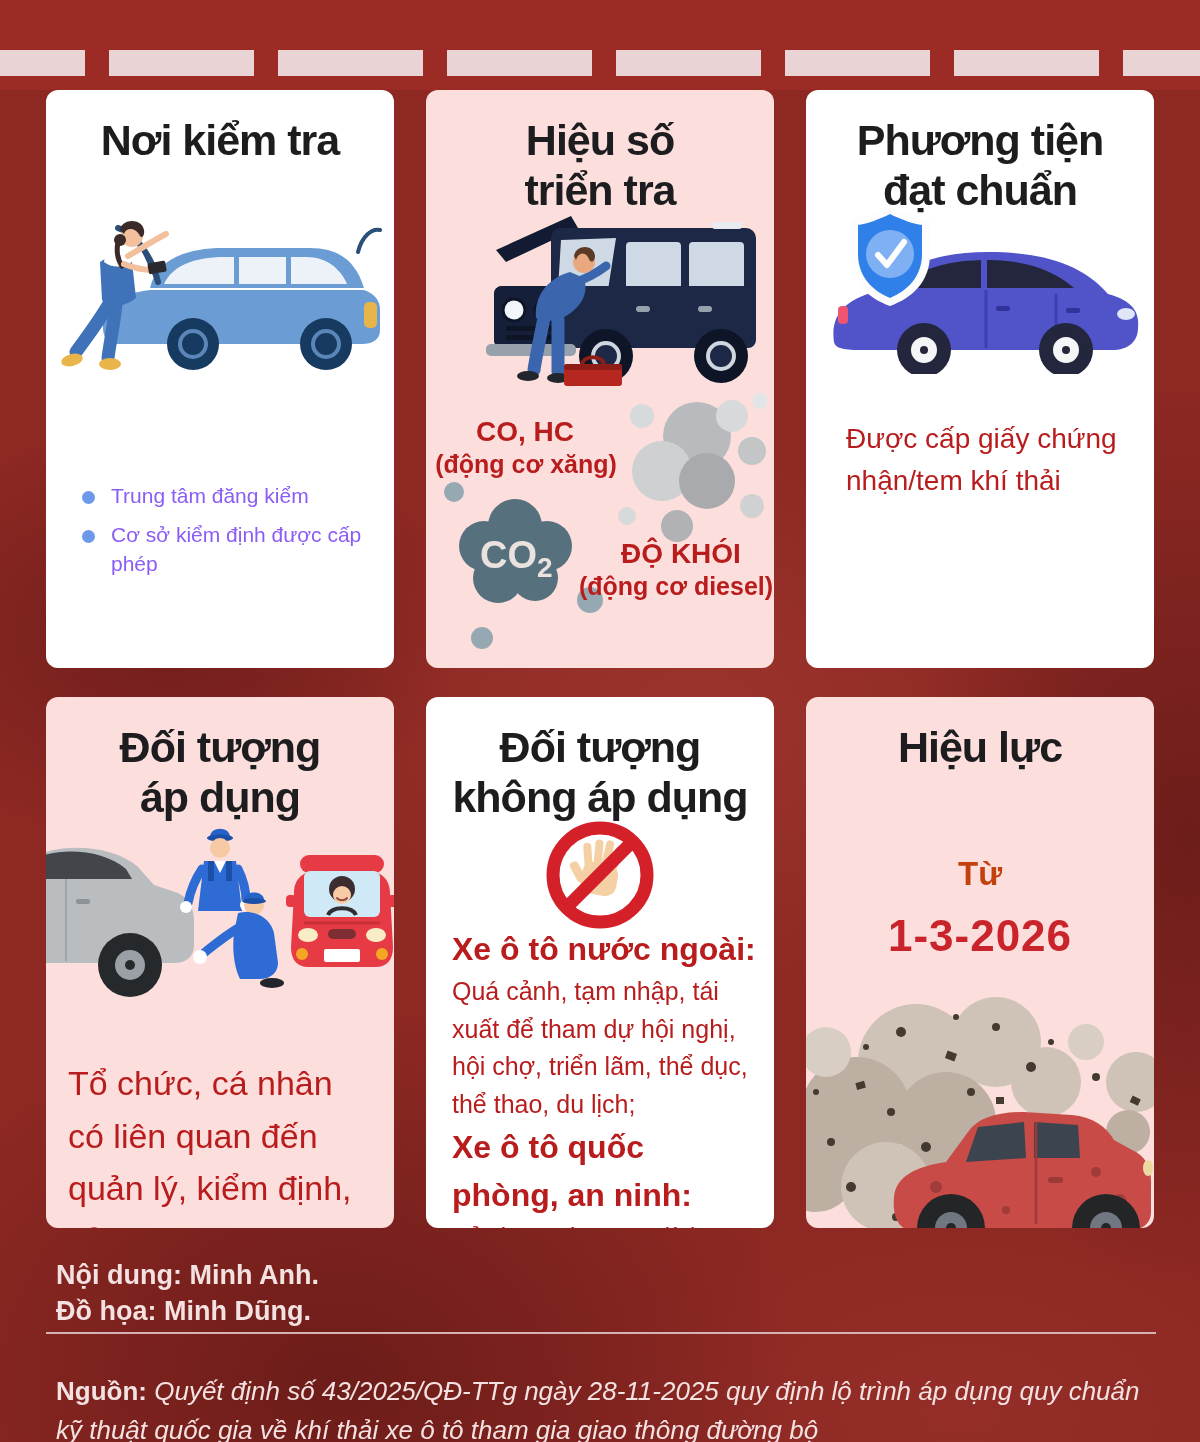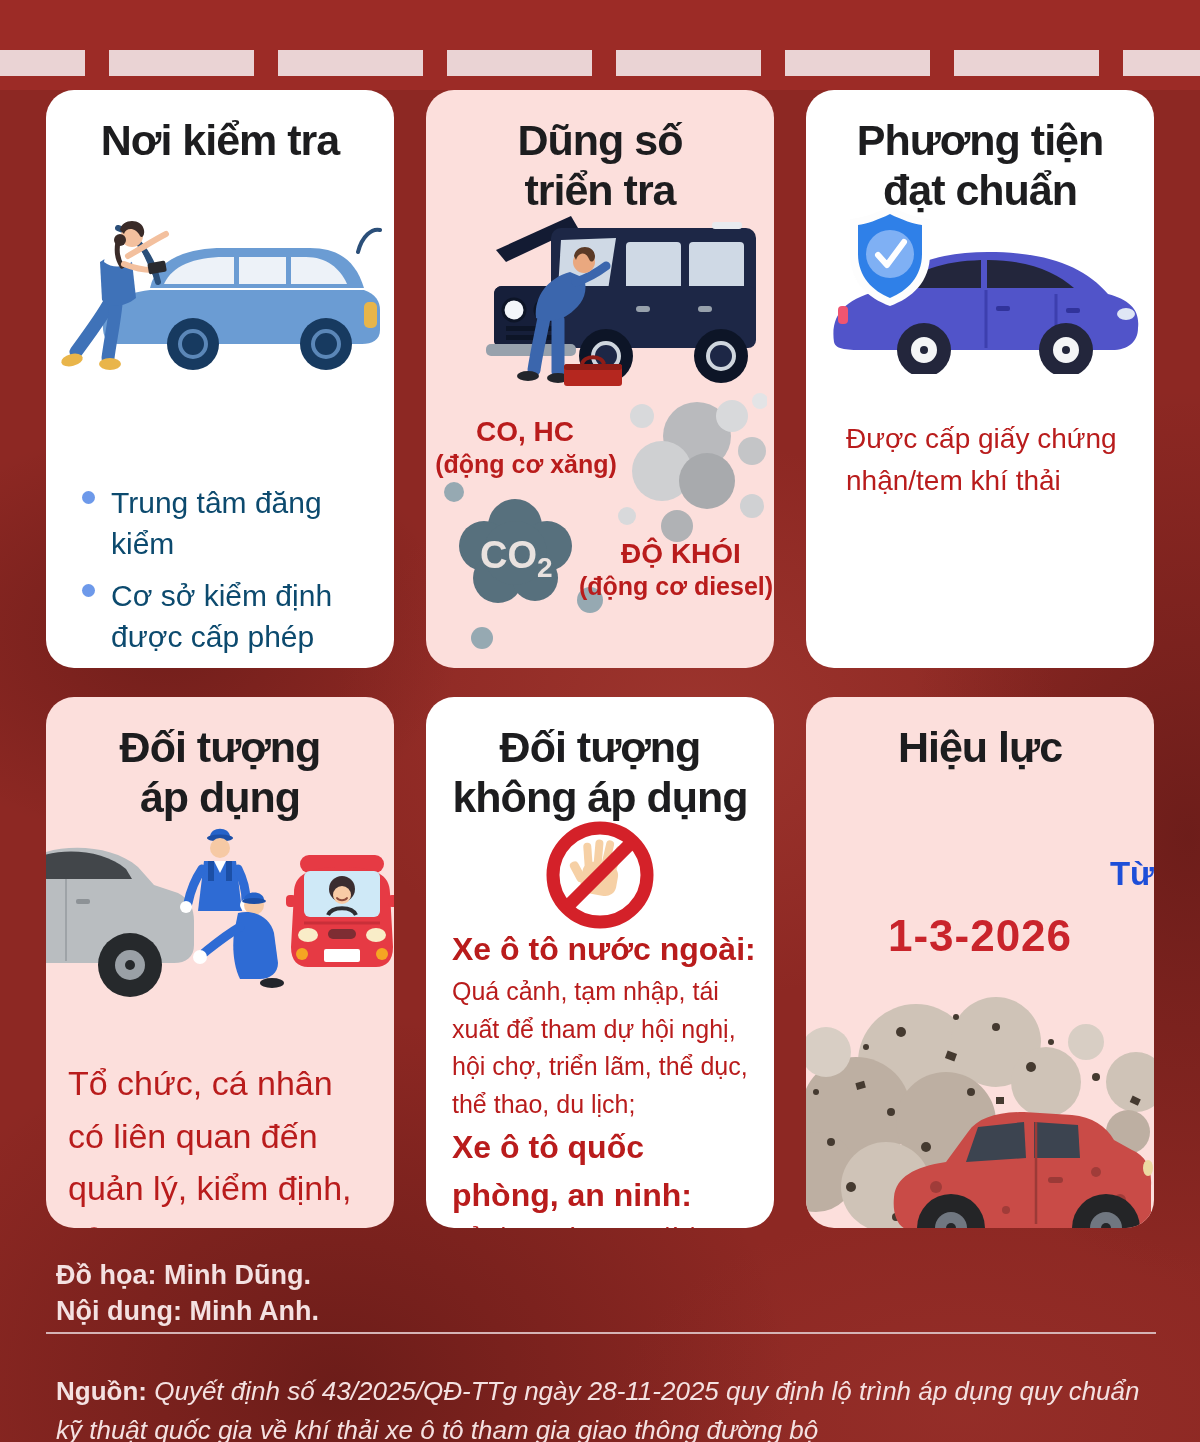--- a/index.html
+++ b/index.html
@@ -13,21 +13,21 @@
       radial-gradient(420px 640px at 99% 58%, rgba(58,12,12,.38), transparent 70%),
       radial-gradient(500px 300px at 80% 98%, rgba(170,62,55,.25), transparent 70%),
       #8d2823;
   }
   .topband{position:absolute;top:0;left:0;width:100%;height:90px;background:#9c2b26;}
   .dashes{
     position:absolute;top:50px;left:0;width:100%;height:26px;
     background:repeating-linear-gradient(90deg,#ead3d4 0 145px,rgba(0,0,0,0) 145px 169px);
     background-position:-60px 0;
   }
-  .card{position:absolute;border-radius:28px;overflow:hidden;}
+  .card{position:absolute;border-radius:12px;overflow:hidden;}
   .card.white{background:#ffffff;}
   .card.pink{background:#fcdfdc;}
   .c1{left:46px;top:90px;width:348px;height:578px;}
   .c2{left:426px;top:90px;width:348px;height:578px;}
   .c3{left:806px;top:90px;width:348px;height:578px;}
   .c4{left:46px;top:697px;width:348px;height:531px;}
   .c5{left:426px;top:697px;width:348px;height:531px;}
   .c6{left:806px;top:697px;width:348px;height:531px;}
   .title{
     margin:26px 8px 0;text-align:center;color:#1d1d1f;
@@ -37,33 +37,33 @@
   .illus{position:absolute;}
   .illus1{top:120px;left:12px;width:324px;height:175px;}
   .illus2{top:108px;left:10px;width:328px;height:192px;}
   .smoke2{top:286px;left:176px;width:165px;height:185px;}
   .co2cloud{top:388px;left:14px;width:180px;height:175px;}
   .illus3{top:112px;left:10px;width:328px;height:172px;}
   .illus4{top:118px;left:0;width:348px;height:190px;}
   .banicon{top:118px;left:114px;width:120px;height:120px;}
   .illus6{bottom:-6px;left:-10px;width:372px;height:262px;}
   .bullets{position:absolute;left:36px;top:392px;right:14px;margin:0;padding:0;list-style:none;}
-  .bullets li{display:flex;align-items:flex-start;margin-bottom:10px;color:#0c4a6e;font-size:30px;line-height:1.38;}
+  .bullets li{display:flex;align-items:flex-start;margin-bottom:10px;color:#8b5cf6;font-size:21px;line-height:1.38;}
   .dot{flex:none;width:13px;height:13px;border-radius:50%;background:#6d99ea;margin:9px 16px 0 0;}
   .lbl{position:absolute;color:#b91c1c;font-weight:bold;text-align:center;}
   .co-hc{top:326px;left:24px;width:150px;font-size:28px;}
   .co-hc-sub{top:360px;left:0px;width:200px;font-size:25px;}
   .do-khoi{top:448px;left:190px;width:130px;font-size:28px;}
   .do-khoi-sub{top:482px;left:150px;width:200px;font-size:25px;}
   .body-text{position:absolute;color:#b91c1c;}
   .b3{left:40px;top:300px;width:282px;font-size:28px;line-height:1.5;}
   .b4{left:22px;top:326px;width:310px;font-size:34px;line-height:1.55;}
   .b5{left:26px;top:228px;width:306px;font-size:25px;line-height:1.5;}
   .b5 b{font-size:32px;}
-  .tu{position:absolute;top:158px;left:0;width:100%;text-align:right;color:#1d4ed8;font-size:33px;font-weight:bold;}
+  .tu{position:absolute;top:158px;left:0;width:100%;text-align:center;color:#c2410c;font-size:33px;font-weight:bold;}
   .date{position:absolute;top:214px;left:0;width:100%;text-align:center;color:#c9242b;font-size:44px;font-weight:bold;letter-spacing:1px;}
   .credits{position:absolute;left:56px;top:1258px;color:#f4e1e1;font-size:27px;font-weight:bold;line-height:1.32;}
   .divider{position:absolute;left:46px;top:1332px;width:1110px;height:2px;background:#d5b3b5;}
   .source{position:absolute;left:56px;top:1346px;width:1104px;color:#f4e1e1;font-size:26px;line-height:1.5;font-style:italic;}
   .source b{font-style:normal;}
   svg text{font-family:"Liberation Sans","DejaVu Sans",sans-serif;}
 </style>
 </head>
 <body>
 
@@ -111,21 +111,21 @@
       </li>
       <li>
         <span class="dot"></span>
         <span>Cơ sở kiểm định được cấp phép</span>
       </li>
     </ul>
   </section>
 
   <section class="card pink c2">
     <h2 class="title">
-      <span>Dũng số</span>
+      <span>Hiệu số</span>
       <span>triển tra</span>
     </h2>
     <svg class="illus illus2" viewBox="0 0 328 192">
       <path d="M60,52 L135,18 L142,30 L70,64 Z" fill="#131b33"></path>
       <rect x="115" y="30" width="205" height="75" rx="10" fill="#1d2746"></rect>
       <path d="M125,42 L180,40 L172,92 L122,92 Z" fill="#cfd9e5"></path>
       <rect x="190" y="44" width="55" height="48" rx="4" fill="#cfd9e5"></rect>
       <rect x="253" y="44" width="55" height="48" rx="4" fill="#cfd9e5"></rect>
       <rect x="276" y="24" width="30" height="7" rx="3" fill="#e8ebef"></rect>
       <rect x="58" y="88" width="262" height="62" rx="8" fill="#1d2746"></rect>
@@ -352,18 +352,18 @@
       <circle cx="155" cy="256" r="34" fill="#242527"></circle>
       <circle cx="155" cy="256" r="16" fill="#707780"></circle>
       <circle cx="155" cy="256" r="5" fill="#242527"></circle>
       <circle cx="310" cy="256" r="34" fill="#242527"></circle>
       <circle cx="310" cy="256" r="16" fill="#707780"></circle>
       <circle cx="310" cy="256" r="5" fill="#242527"></circle>
     </svg>
   </section>
 
   <div class="credits">
+    <div>Nội dung: Minh Anh.</div>
     <div>Đồ họa: Minh Dũng.</div>
-    <div>Nội dung: Minh Anh.</div>
   </div>
   <div class="divider"></div>
   <p class="source"><b>Nguồn:</b><span> Quyết định số 43/2025/QĐ-TTg ngày 28-11-2025 quy định lộ trình áp dụng quy chuẩn kỹ thuật quốc gia về khí thải xe ô tô tham gia giao thông đường bộ</span></p>
 </div>
 
 </body></html>

